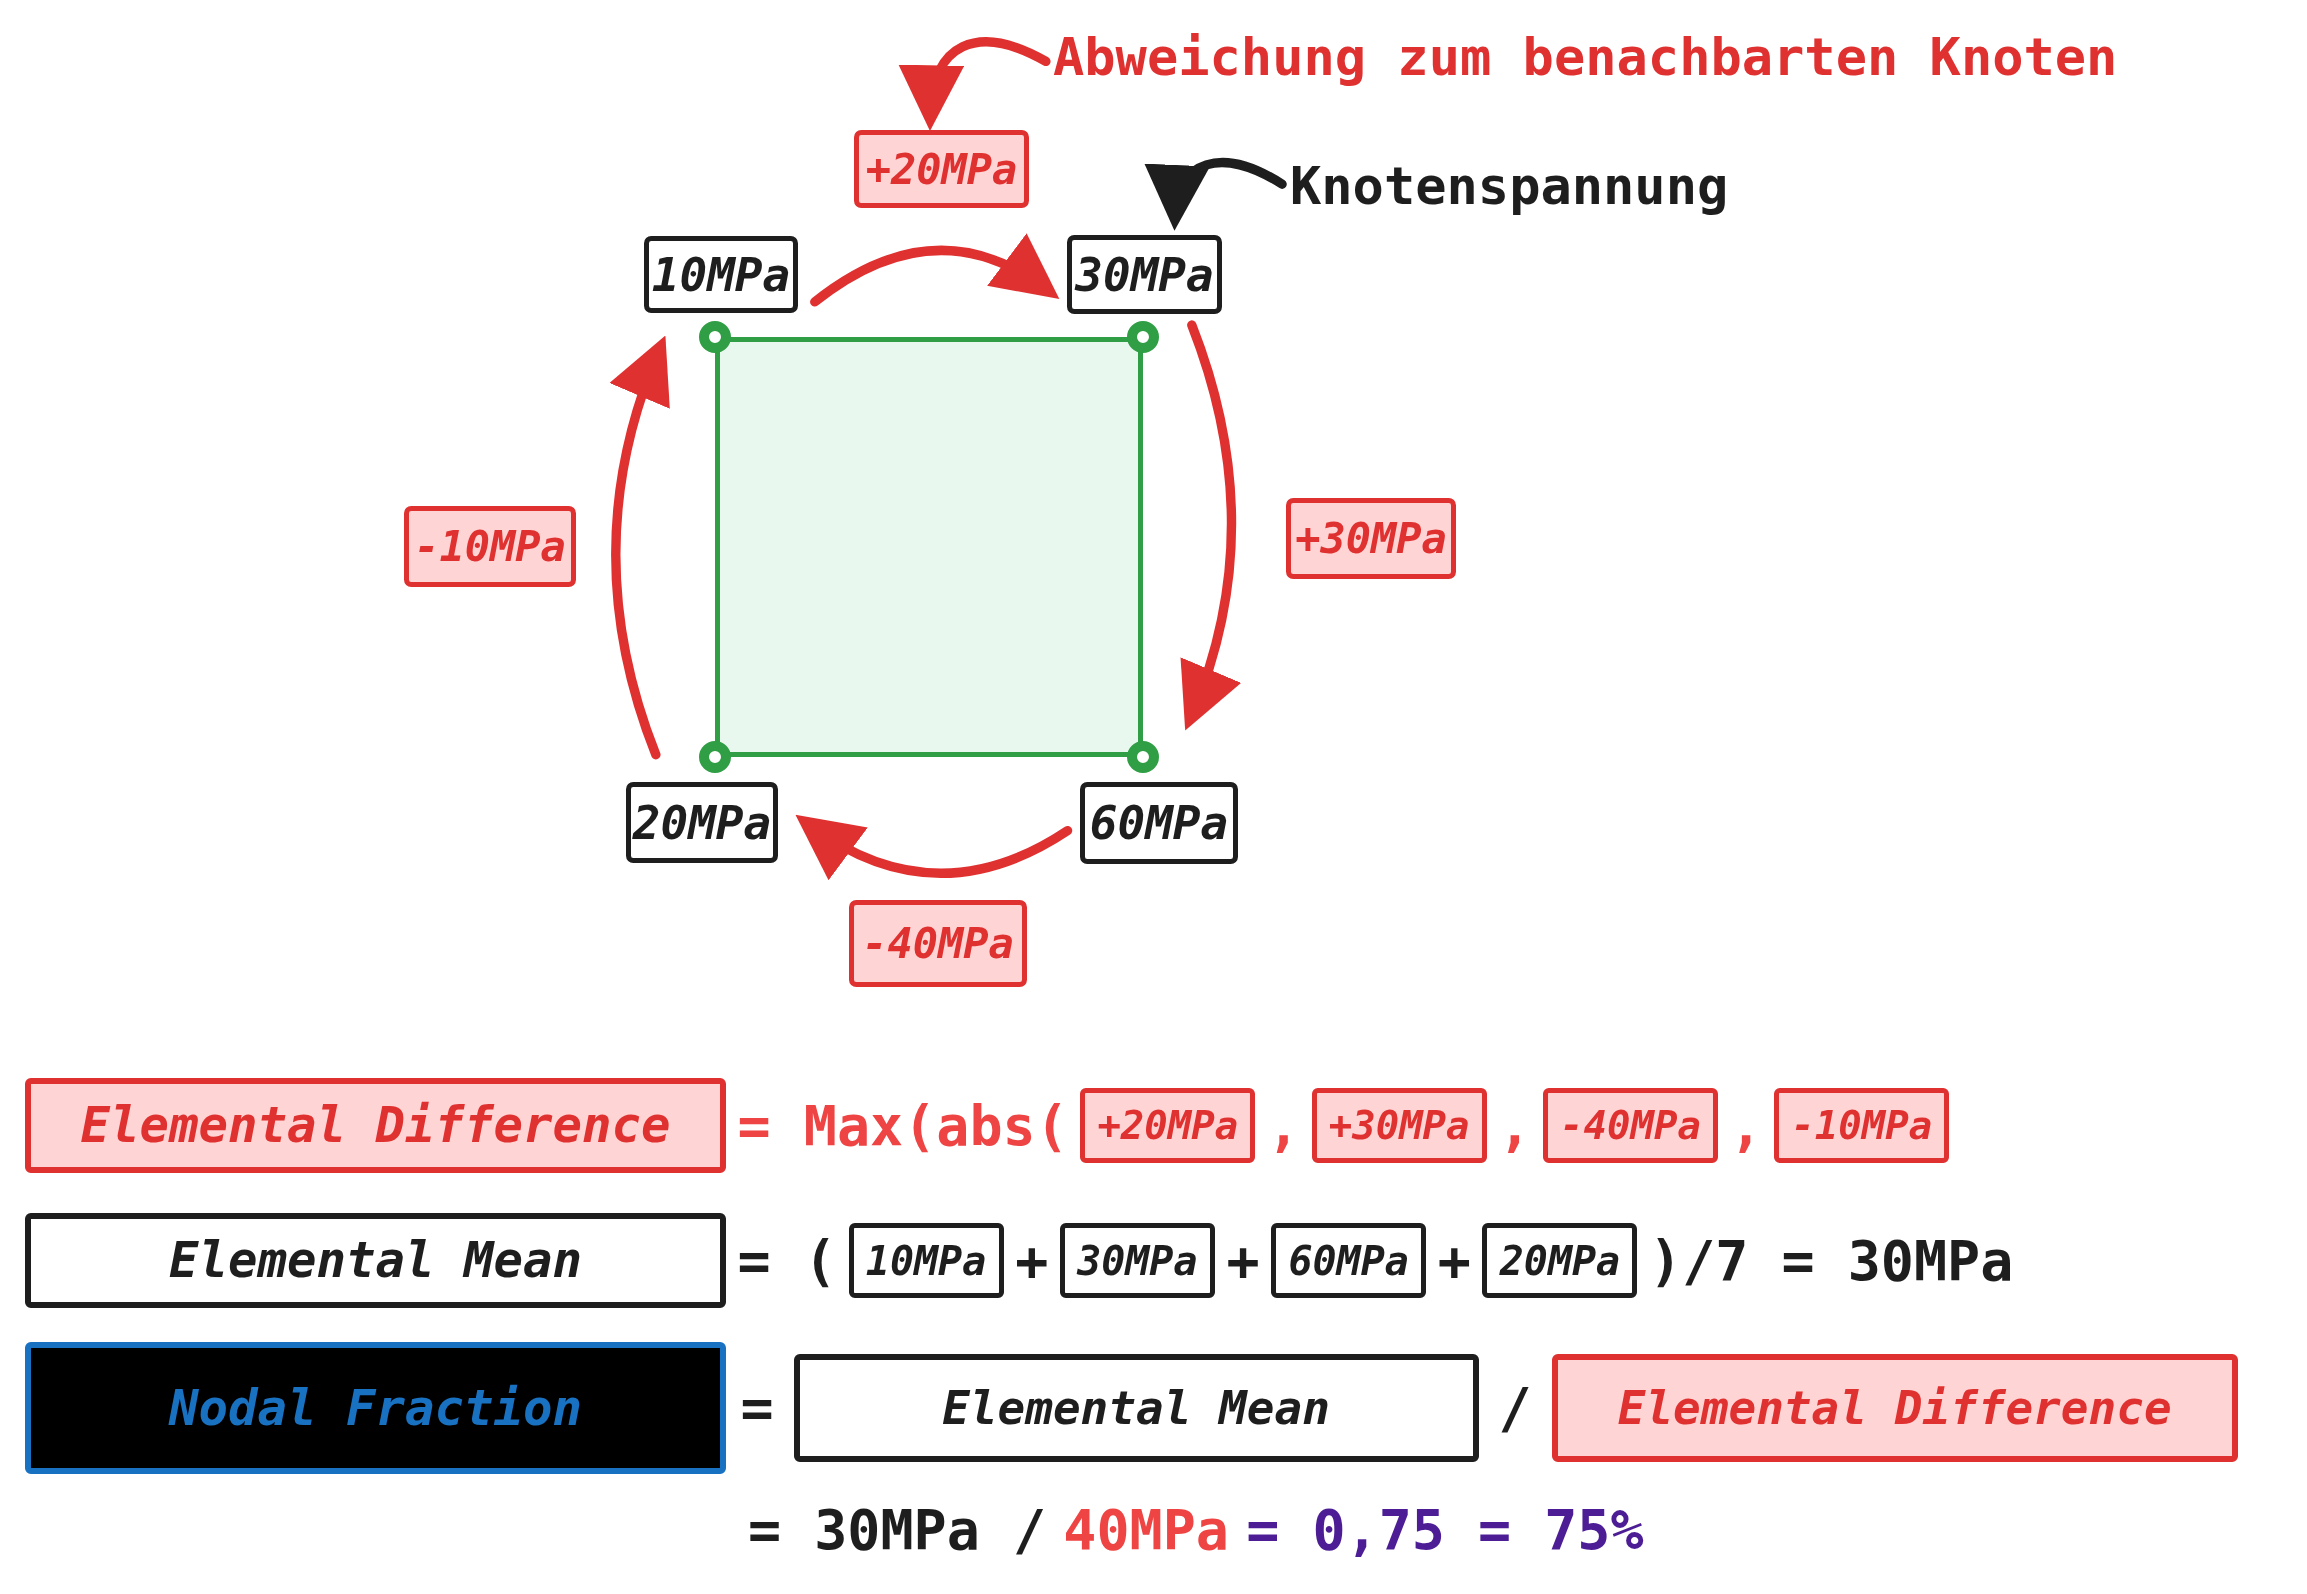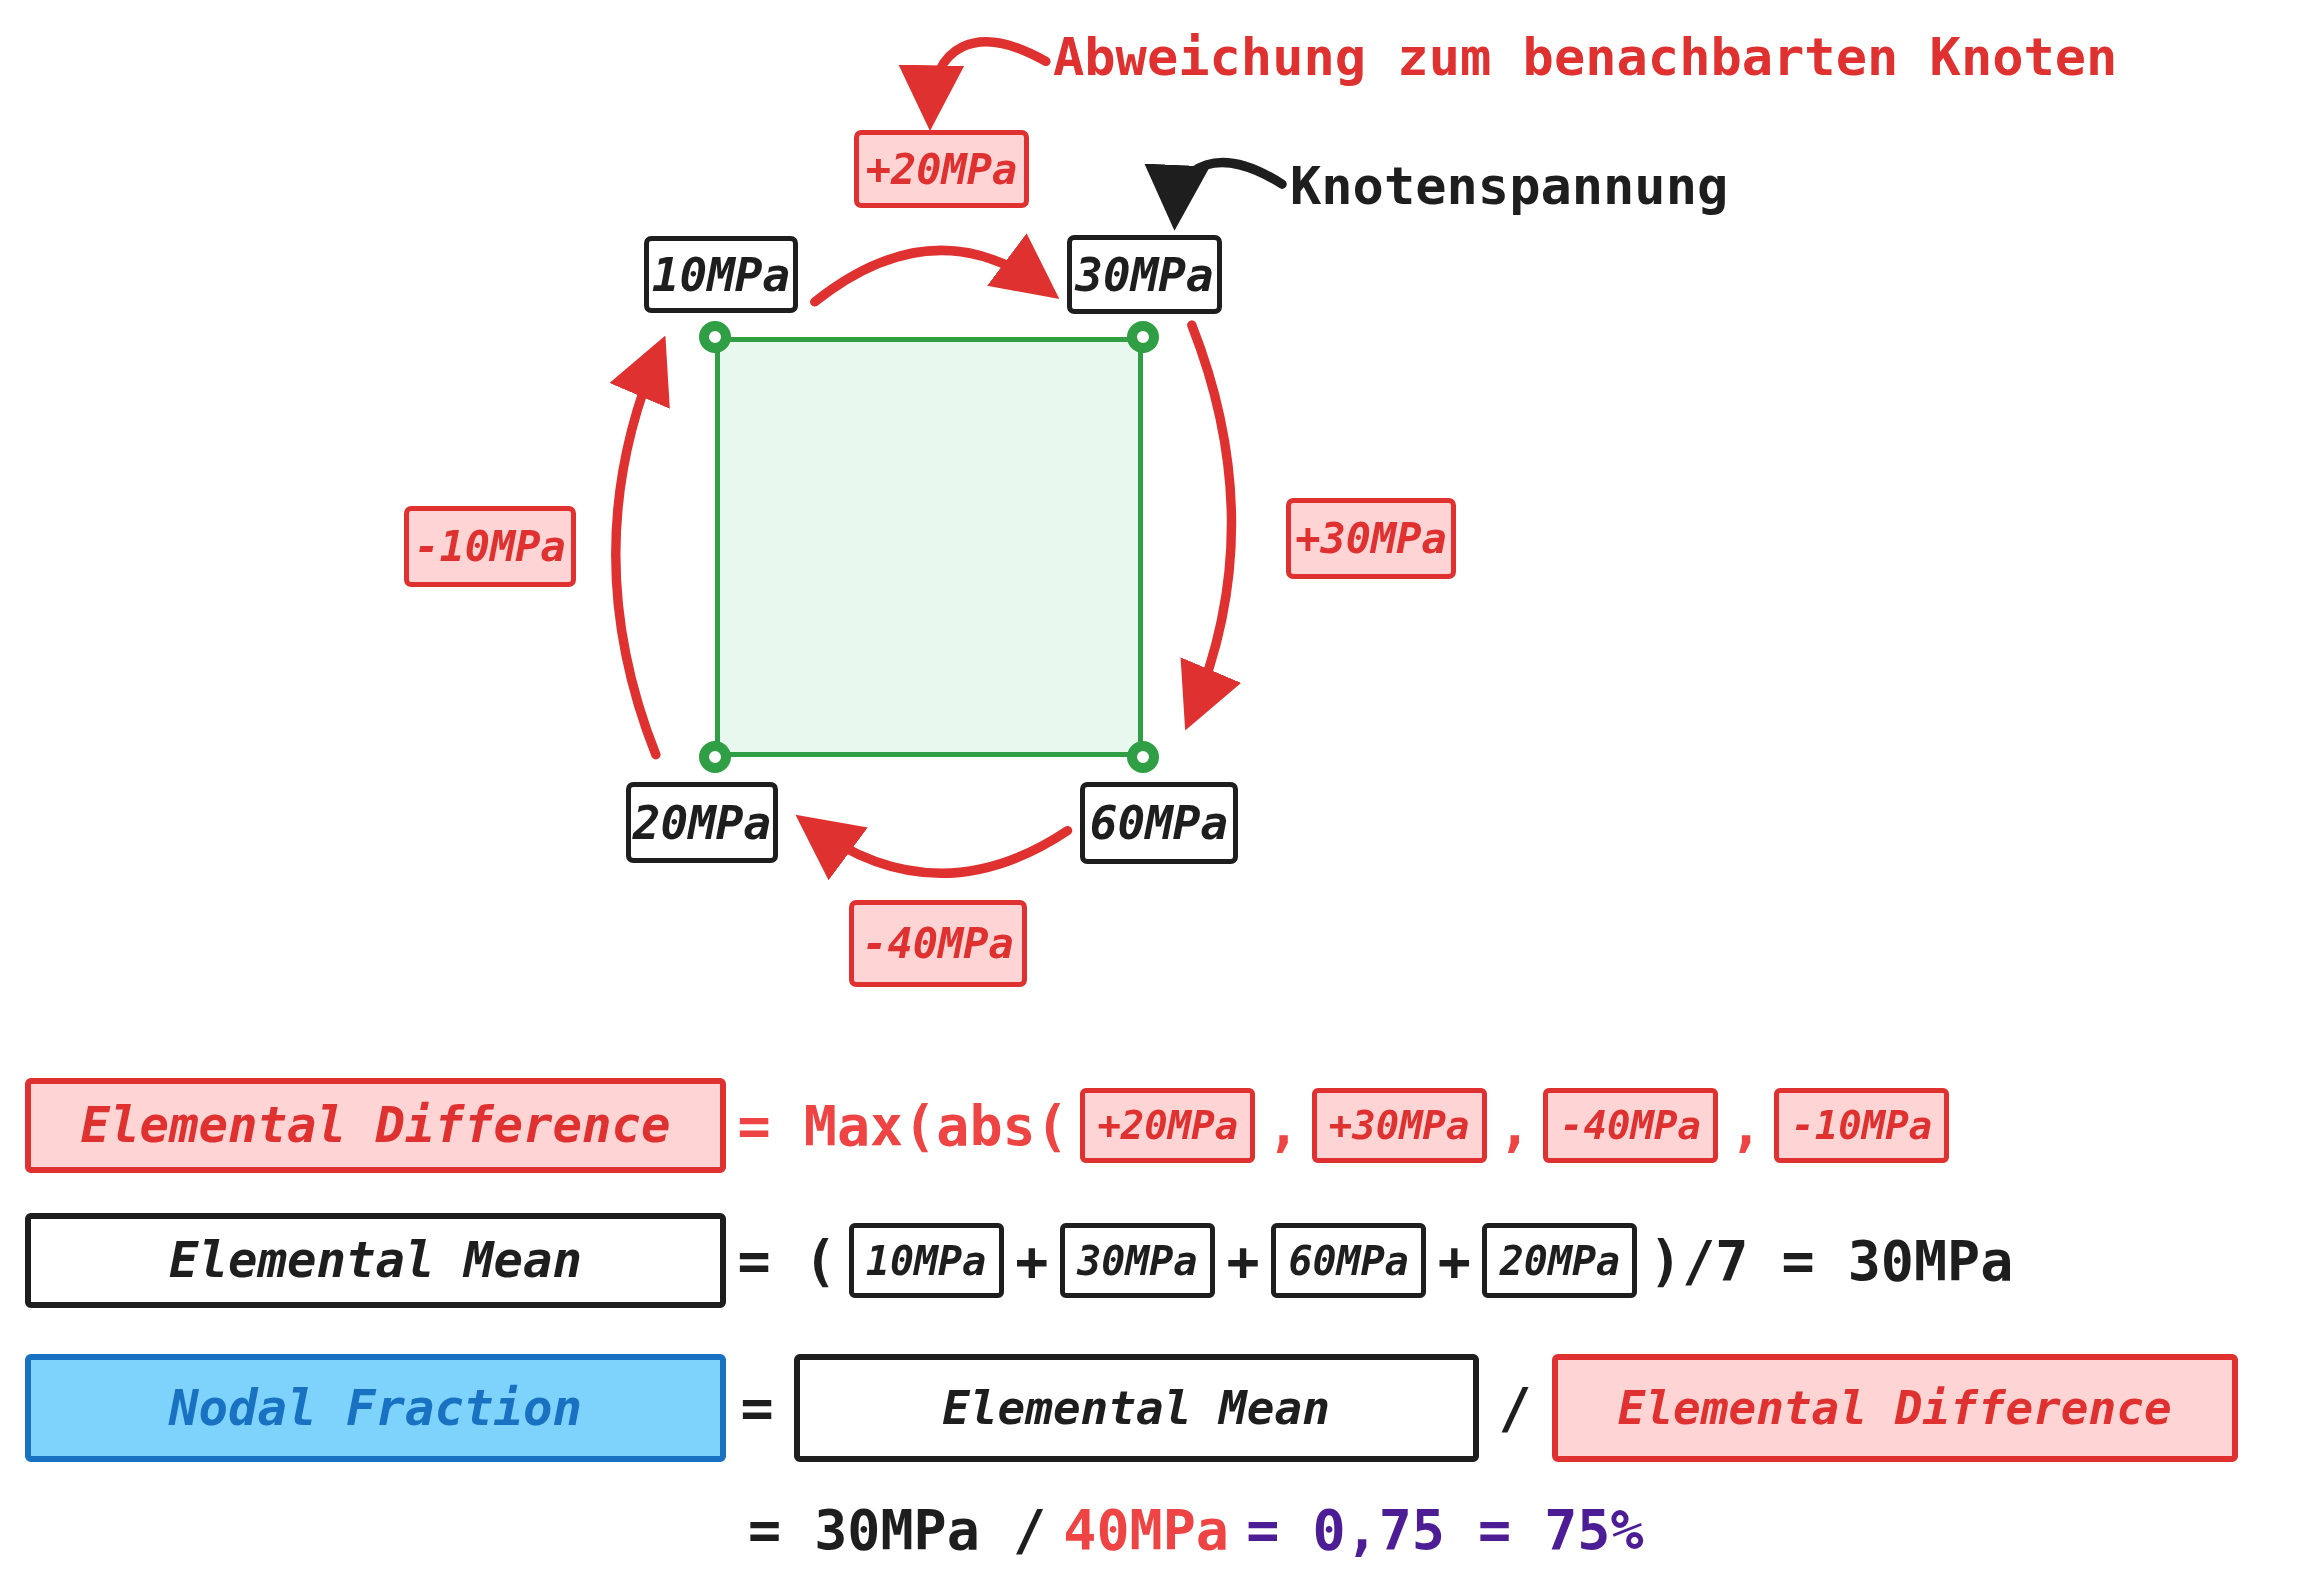--- a/index.html
+++ b/index.html
@@ -31,21 +31,21 @@
   .row { display: flex; align-items: center; white-space: nowrap; }
   .row > * { margin-right: 11.6px; }
   .eq-text { font-size: 55px; }
   .eq-text.red   { color: #ef4444; }
   .eq-text.black { color: #1e1e1e; }
   .eq-text.blue  { color: #4c1d95; }
 
   .label-box { width: 701px; border-radius: 5.8px; flex: none; }
   .label-box.red   { height: 95px; background: #ffd4d4; border: 6.5px solid #e03131; color: #e03131; font-size: 49px; }
   .label-box.white { height: 95px; background: #ffffff; border: 6.5px solid #1e1e1e; color: #1e1e1e; font-size: 49px; }
-  .label-box.blue  { height: 108px; background: #7dd3fc; border: 6.5px solid #1971c2; color: #1971c2; font-size: 49px; text-align: center; }
+  .label-box.blue  { height: 132px; background: #000000; border: 6.5px solid #1971c2; color: #1971c2; font-size: 49px; text-align: center; }
 
   .term { height: 75px; border-radius: 5.8px; flex: none; }
   .term.red   { min-width: 175px; background: #ffd4d4; border: 5px solid #e03131; color: #e03131; font-size: 39px; }
   .term.white { min-width: 155px; background: #ffffff; border: 5px solid #1e1e1e; color: #1e1e1e; font-size: 40px; }
 
   .mid-box { height: 108px; border-radius: 5.8px; flex: none; font-size: 46px; }
   .mid-box.white { width: 685px; background: #ffffff; border: 6.5px solid #1e1e1e; color: #1e1e1e; }
   .mid-box.red   { width: 686px; background: #ffd4d4; border: 6.5px solid #e03131; color: #e03131; }
 </style>
 </head>

